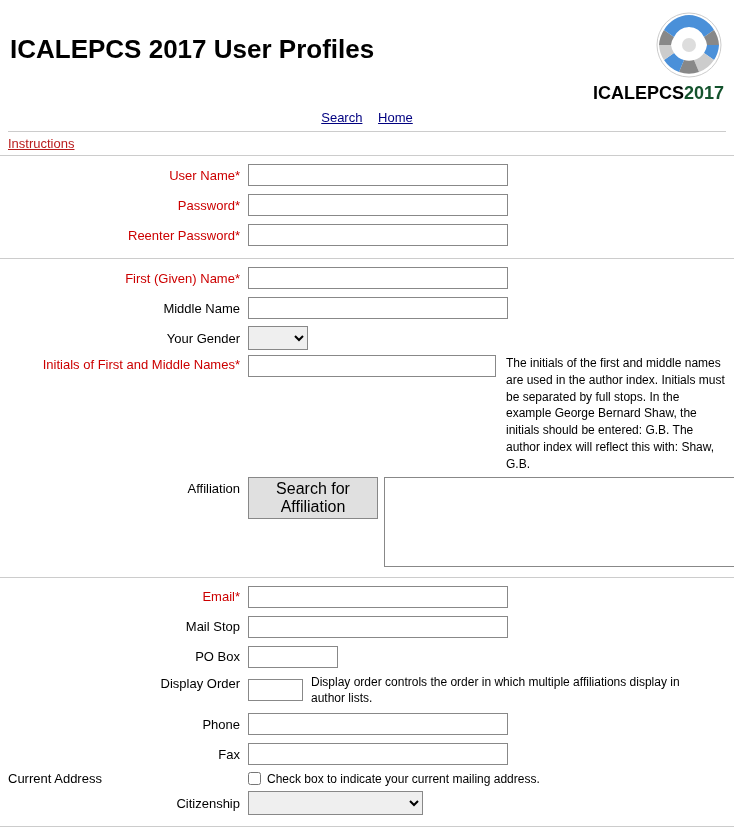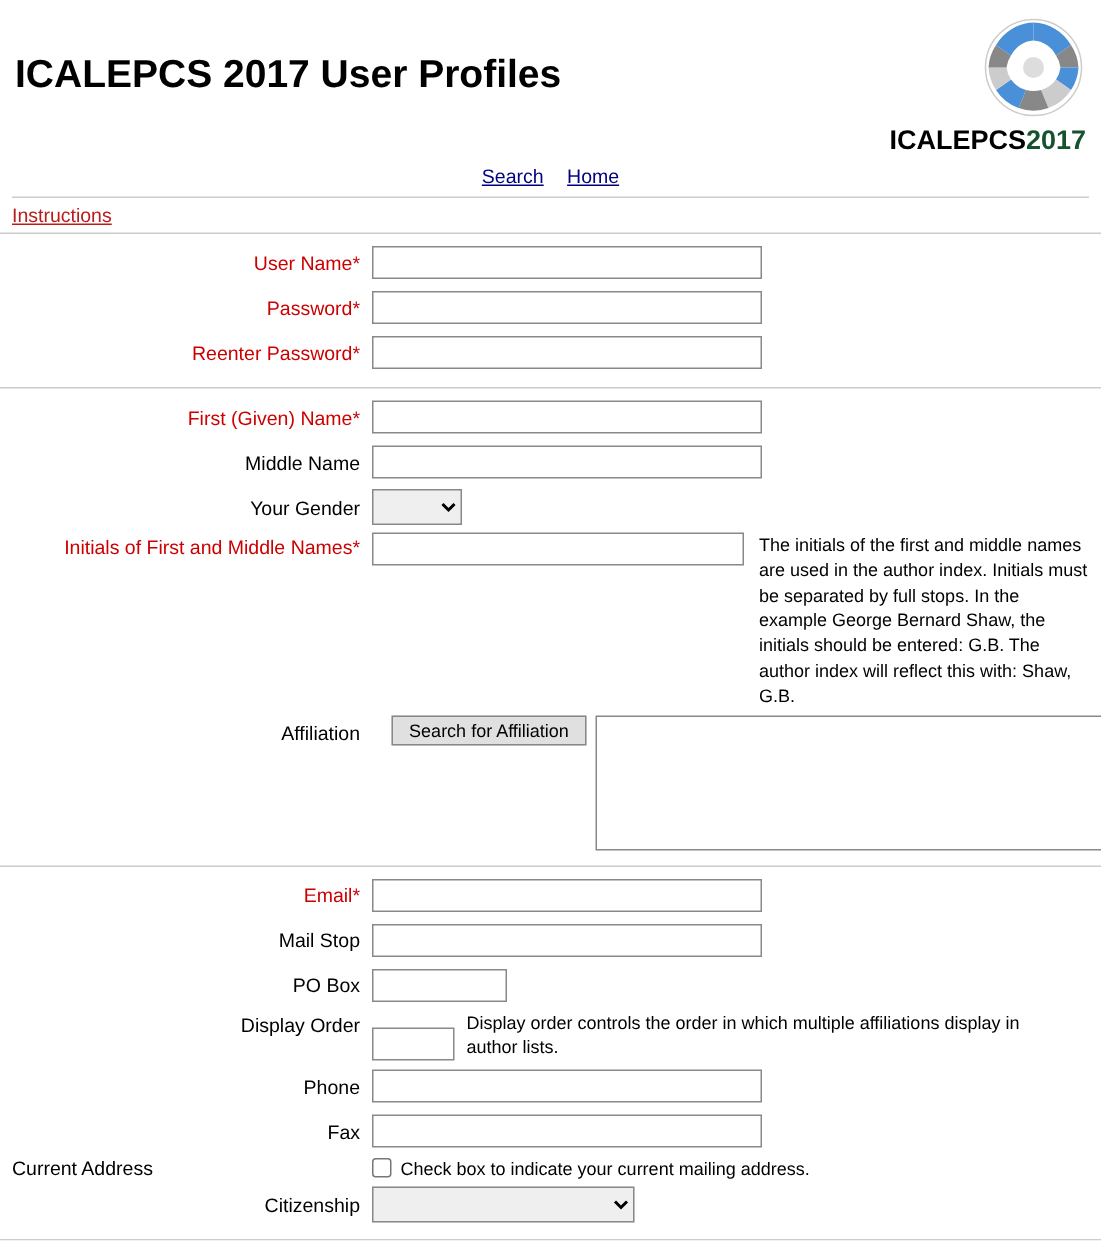--- a/index.html
+++ b/index.html
@@ -113,36 +113,35 @@
       font-size: 12px;
       color: #000;
       margin-left: 10px;
       max-width: 220px;
       line-height: 1.4;
     }
     .affiliation-row {
       display: flex;
       align-items: flex-start;
       margin-bottom: 4px;
-      gap: 13px;
     }
     .affiliation-label {
       width: 240px;
       text-align: right;
       padding-right: 8px;
       font-size: 13px;
       color: #000;
       flex-shrink: 0;
       padding-top: 4px;
     }
     .search-affil-btn {
       background: #e0e0e0;
       border: 1px solid #888;
       padding: 2px 8px;
-      font-size: 12px;
+      font-size: 16px;
       cursor: pointer;
       width: 130px;
     }
     .affil-textarea {
       width: 415px;
       height: 90px;
       border: 1px solid #888;
       font-size: 12px;
       resize: both;
     }
@@ -155,21 +154,21 @@
       width: 240px;
       text-align: right;
       padding-right: 8px;
       font-size: 13px;
       color: #000;
       flex-shrink: 0;
       padding-top: 2px;
     }
     .display-order-right {
       display: flex;
-      align-items: flex-end;
+      align-items: center;
       flex: 1;
     }
     .display-order-desc {
       font-size: 12px;
       color: #000;
       margin-left: 8px;
       max-width: 380px;
       line-height: 1.4;
     }
     .checkbox-row {

